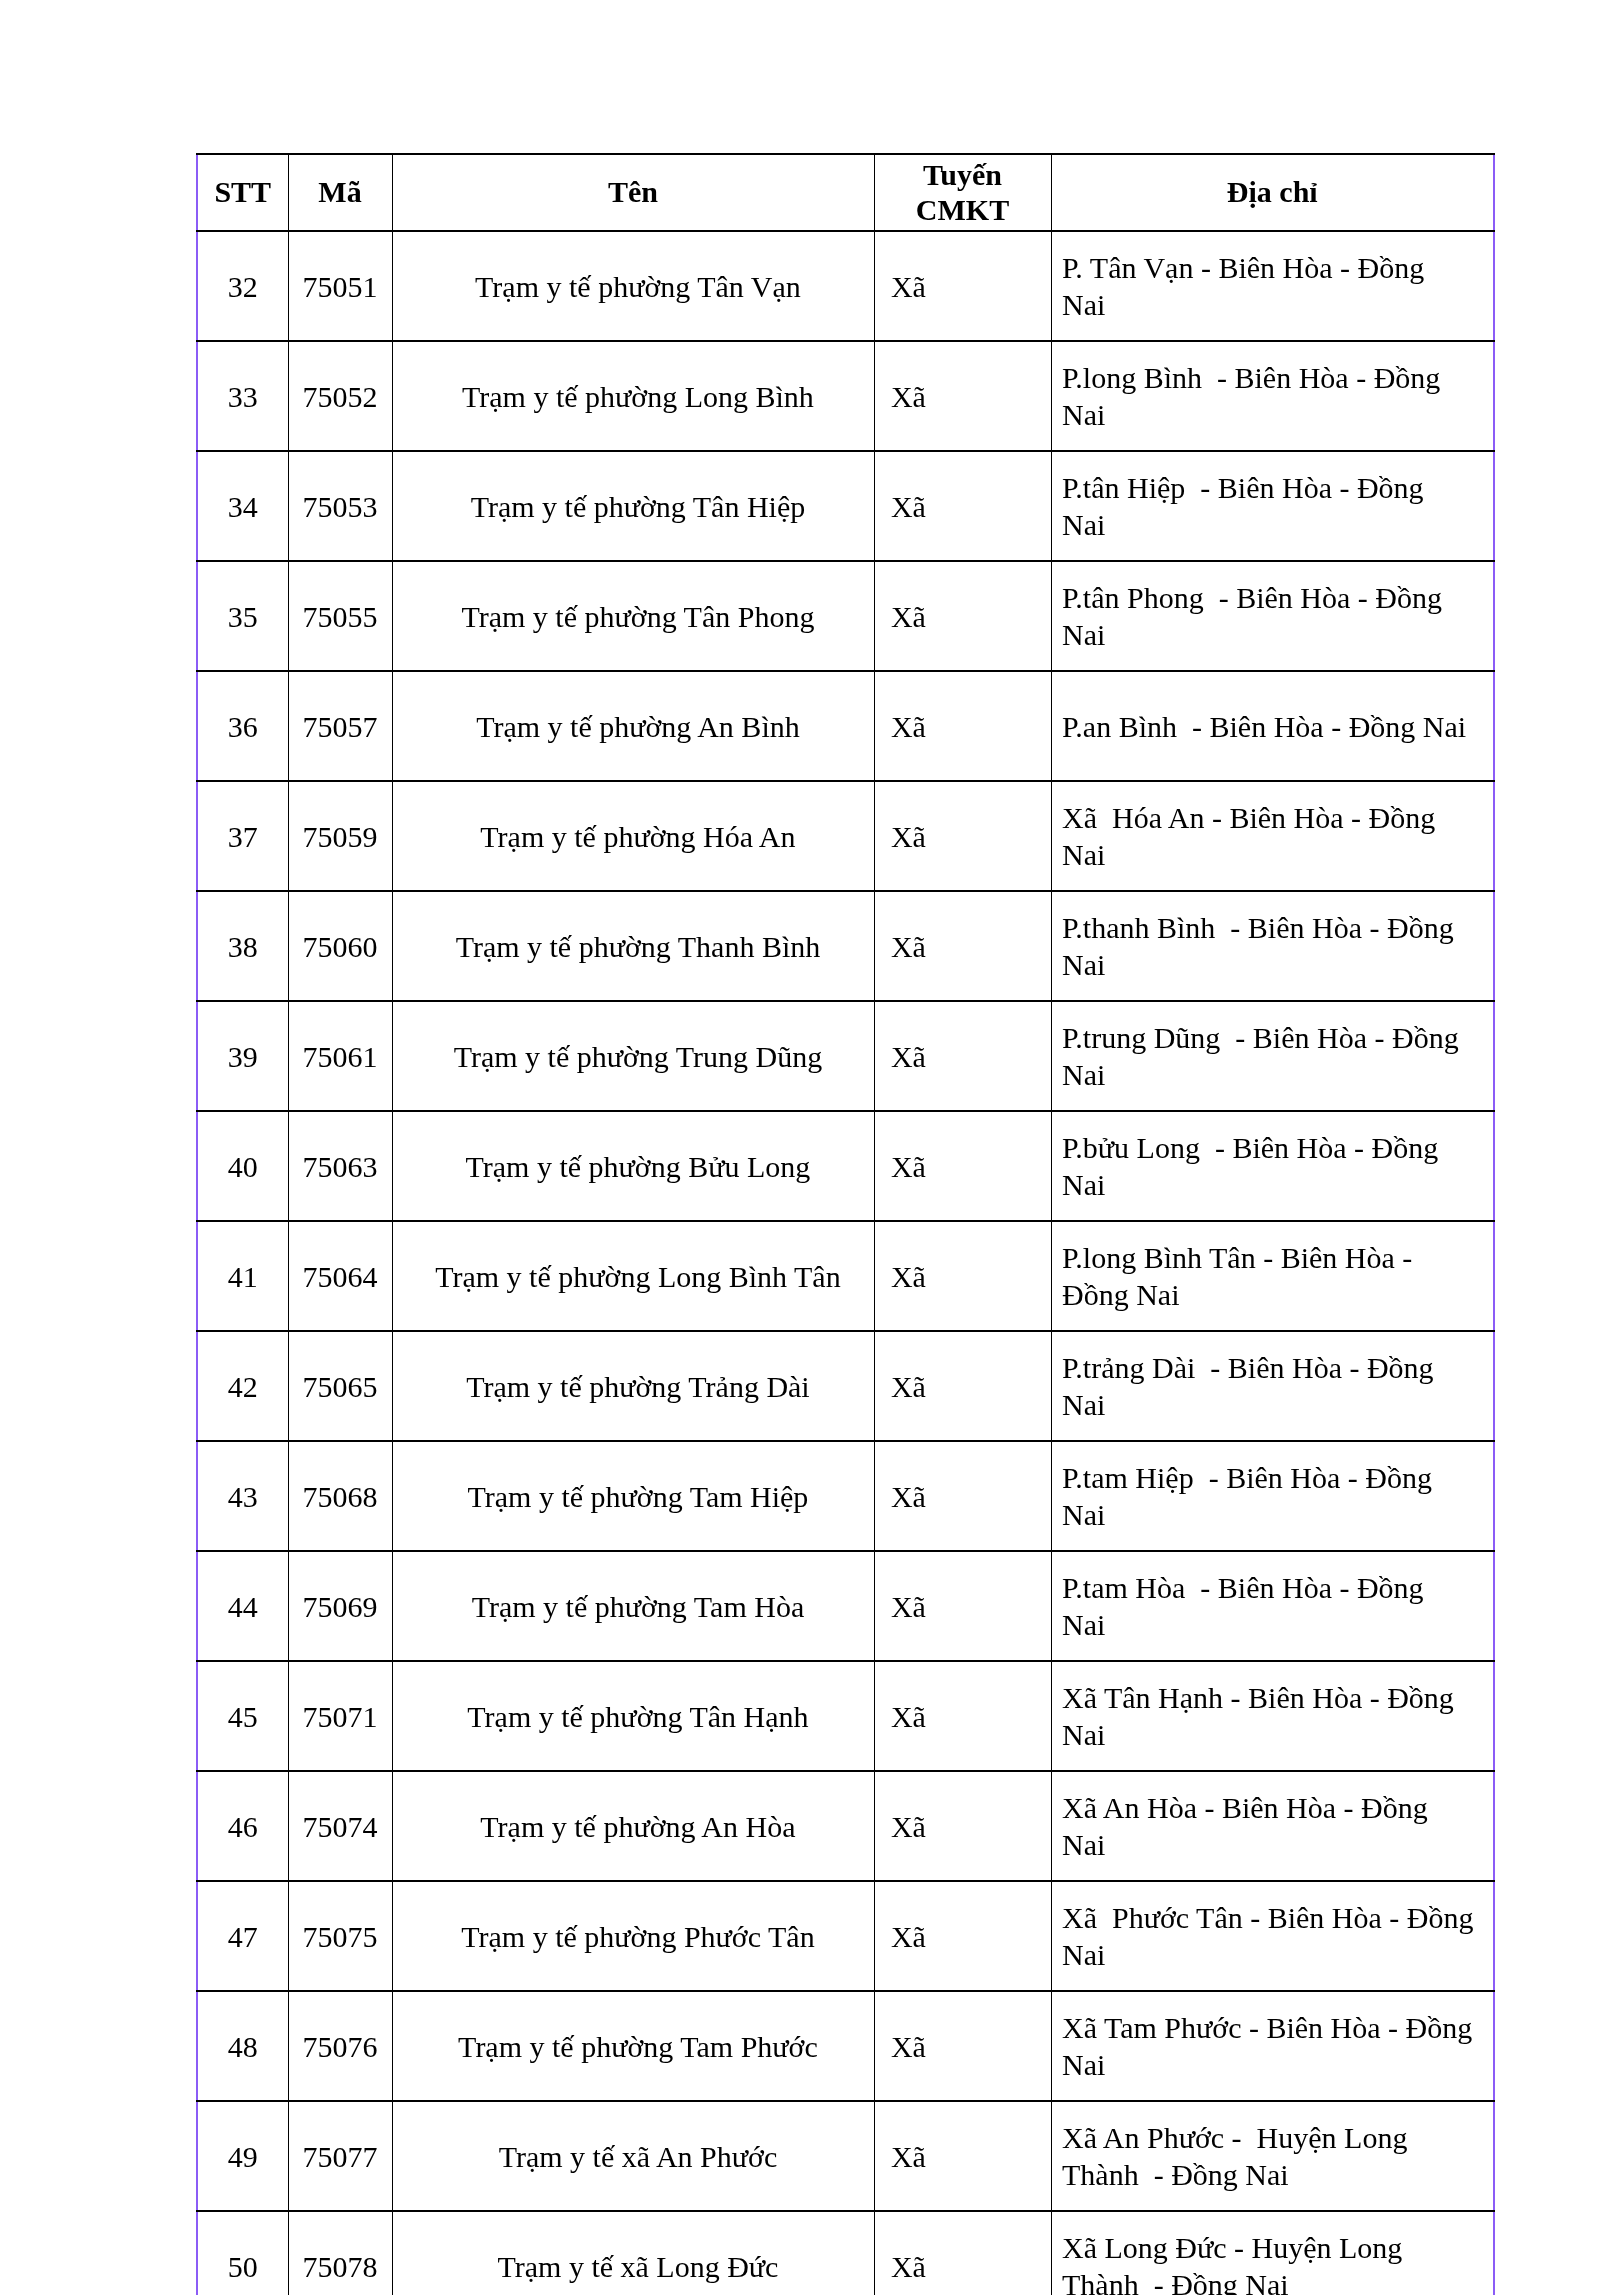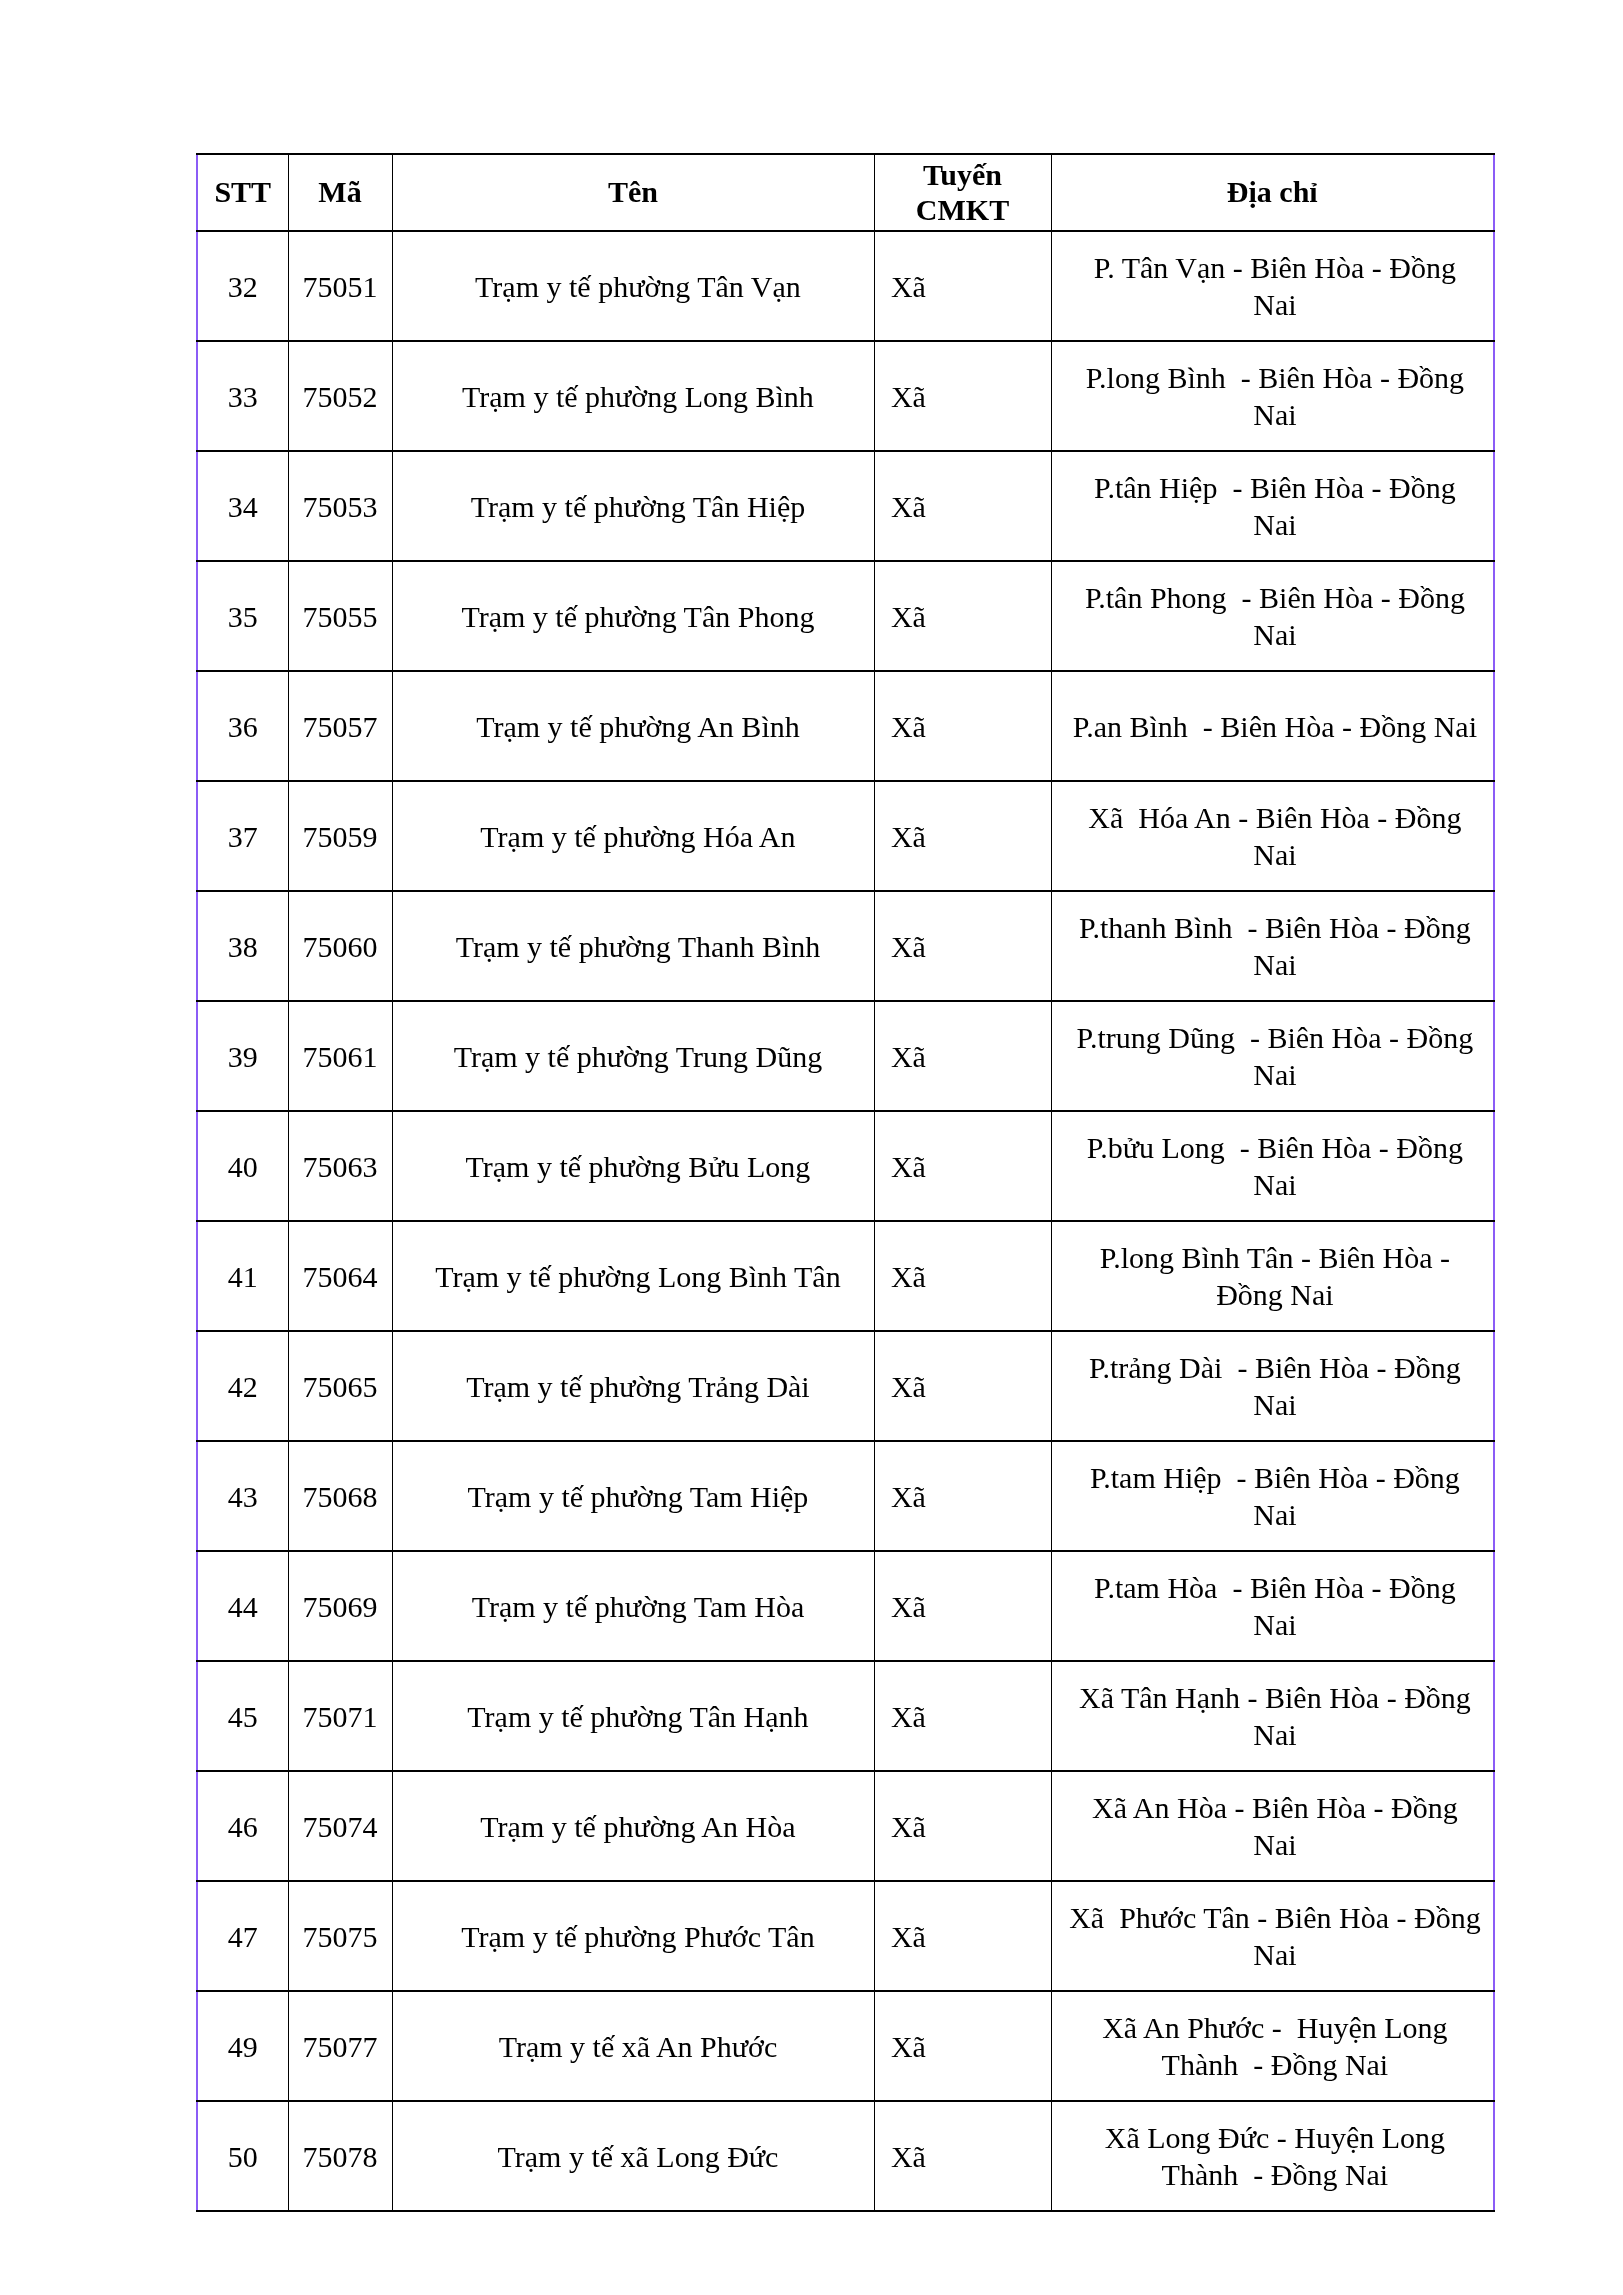--- a/index.html
+++ b/index.html
@@ -47,21 +47,21 @@
     line-height: 1.15;
     white-space: pre-line;
     border-bottom-width: 2.6px;
   }
   tbody tr { height: 110px; }
   td { line-height: 37px; }
   td.c-stt, td.c-ma { text-align: center; }
   td.c-ten { text-align: center; padding-left: 16.4px; padding-right: 6.5px; }
   td.c-tuyen { text-align: left; padding-left: 16.4px; }
   td.c-diachi {
-    text-align: center;
+    text-align: left;
     padding-left: 10.5px;
     padding-right: 5.2px;
     white-space: pre-wrap;
     margin-top: 44px;
   }
 </style>
 </head>
 <body>
 
 <div class="page">
@@ -220,20 +220,28 @@
 
   <tr>
     <td class="c-stt">47</td>
     <td class="c-ma">75075</td>
     <td class="c-ten">Trạm y tế phường Phước Tân</td>
     <td class="c-tuyen">Xã</td>
     <td class="c-diachi">Xã  Phước Tân - Biên Hòa - Đồng
 Nai</td>
   </tr>
 
+  <tr>
+    <td class="c-stt">48</td>
+    <td class="c-ma">75076</td>
+    <td class="c-ten">Trạm y tế phường Tam Phước</td>
+    <td class="c-tuyen">Xã</td>
+    <td class="c-diachi">Xã Tam Phước - Biên Hòa - Đồng
+Nai</td>
+  </tr>
 
   <tr>
     <td class="c-stt">49</td>
     <td class="c-ma">75077</td>
     <td class="c-ten">Trạm y tế xã An Phước</td>
     <td class="c-tuyen">Xã</td>
     <td class="c-diachi">Xã An Phước -  Huyện Long
 Thành  - Đồng Nai</td>
   </tr>
 

